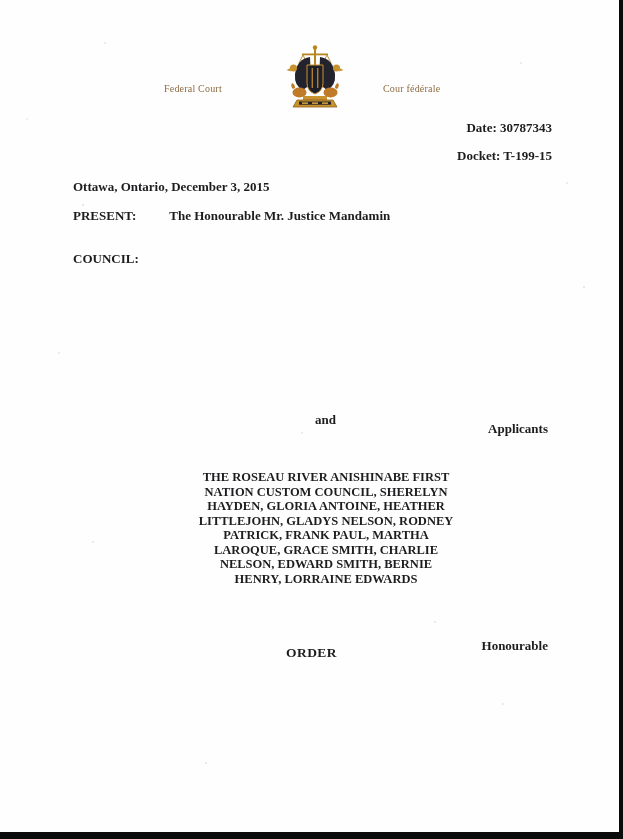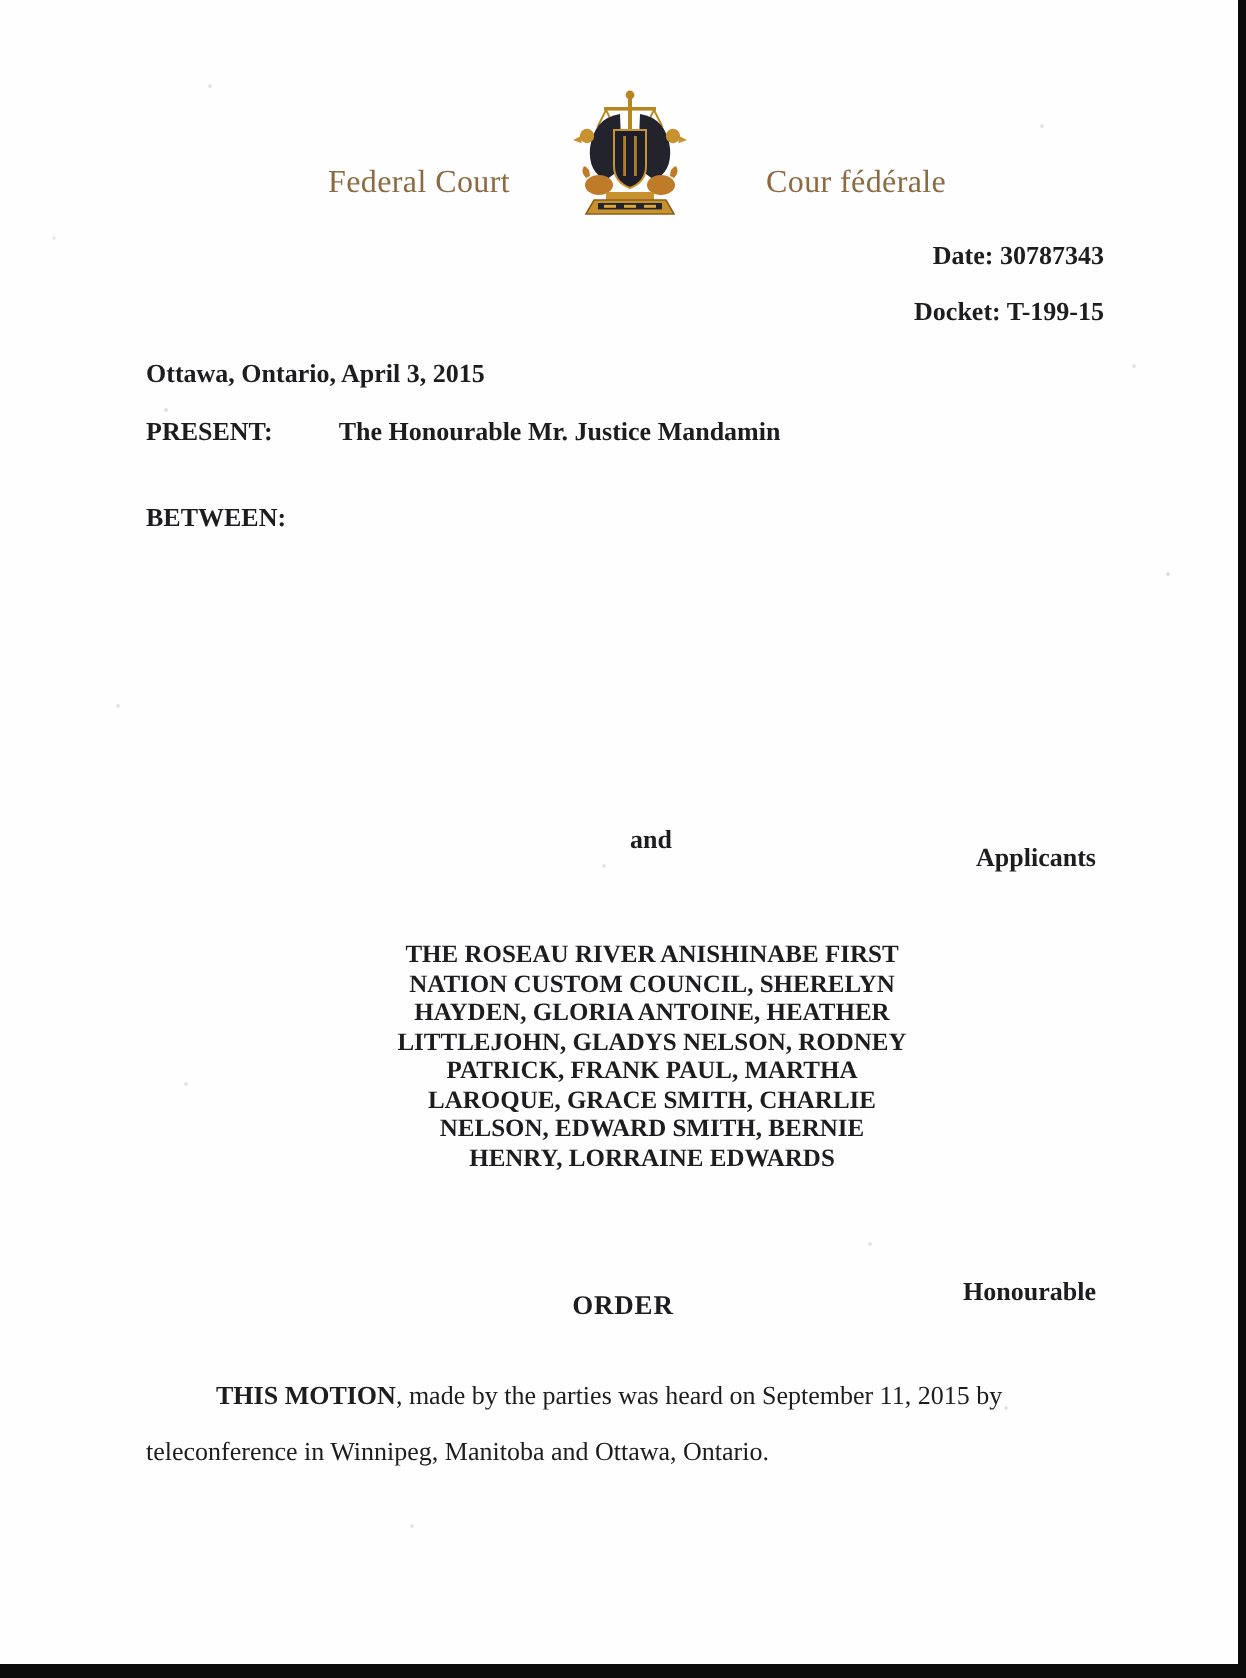--- a/index.html
+++ b/index.html
@@ -29,21 +29,21 @@
       104px 42px 0 rgba(0,0,0,.10), 520px 62px 0 rgba(0,0,0,.10),
       82px 204px 0 rgba(0,0,0,.12), 566px 182px 0 rgba(0,0,0,.10),
       301px 432px 0 rgba(0,0,0,.10), 92px 541px 0 rgba(0,0,0,.10),
       502px 703px 0 rgba(0,0,0,.10), 205px 762px 0 rgba(0,0,0,.10),
       434px 621px 0 rgba(0,0,0,.10), 58px 352px 0 rgba(0,0,0,.10),
       583px 286px 0 rgba(0,0,0,.12), 26px 118px 0 rgba(0,0,0,.08);
   }
   
   .court-name {
     position: absolute;
-    font-size: 16px;
+    font-size: 10px;
     color: #8d6b41;
     letter-spacing: .2px;
     white-space: nowrap;
   }
   .court-name.en { left: 164px; top: 83px; }
   .court-name.fr { left: 383px; top: 83px; }
   .crest { position: absolute; left: 283px; top: 44px; width: 64px; height: 66px; }
 
   
   .meta-line {
@@ -154,41 +154,38 @@
       <rect x="29" y="58.4" width="6" height="1.5" fill="#d9a83c"></rect>
       <rect x="39" y="58.4" width="6" height="1.5" fill="#d9a83c"></rect>
     </svg>
   </div>
 
   <div class="court-name fr">Cour fédérale</div>
 
   <div class="meta-line date">Date: 30787343</div>
   <div class="meta-line docket">Docket: T-199-15</div>
 
-  <div class="left-line place-date">Ottawa, Ontario, April 3, 2015</div>
+  <div class="left-line place-date">Ottawa, Ontario, December 3, 2015</div>
 
   <div class="left-line present-line">
     <span>PRESENT:</span><span class="present-value">The Honourable Mr. Justice Mandamin</span>
   </div>
 
-  <div class="left-line between-line">BETWEEN:</div>
+  <div class="left-line between-line">COUNCIL:</div>
 
   <div class="party-label applicants-label">Applicants</div>
 
   <div class="and-separator">and</div>
 
   <div class="party-block respondents-block">THE ROSEAU RIVER ANISHINABE FIRST
 NATION CUSTOM COUNCIL, SHERELYN
 HAYDEN, GLORIA ANTOINE, HEATHER
 LITTLEJOHN, GLADYS NELSON, RODNEY
 PATRICK, FRANK PAUL, MARTHA
 LAROQUE, GRACE SMITH, CHARLIE
 NELSON, EDWARD SMITH, BERNIE
 HENRY, LORRAINE EDWARDS</div>
   <div class="party-label respondents-label">Honourable</div>
 
   <div class="order-heading">ORDER</div>
 
-  <div class="body-paragraph">
-    <span class="lead">THIS MOTION</span><span>, made by the parties was heard on September 11, 2015 by teleconference in Winnipeg, Manitoba and Ottawa, Ontario.</span>
-  </div>
 
 </div>
 
 </body></html>

